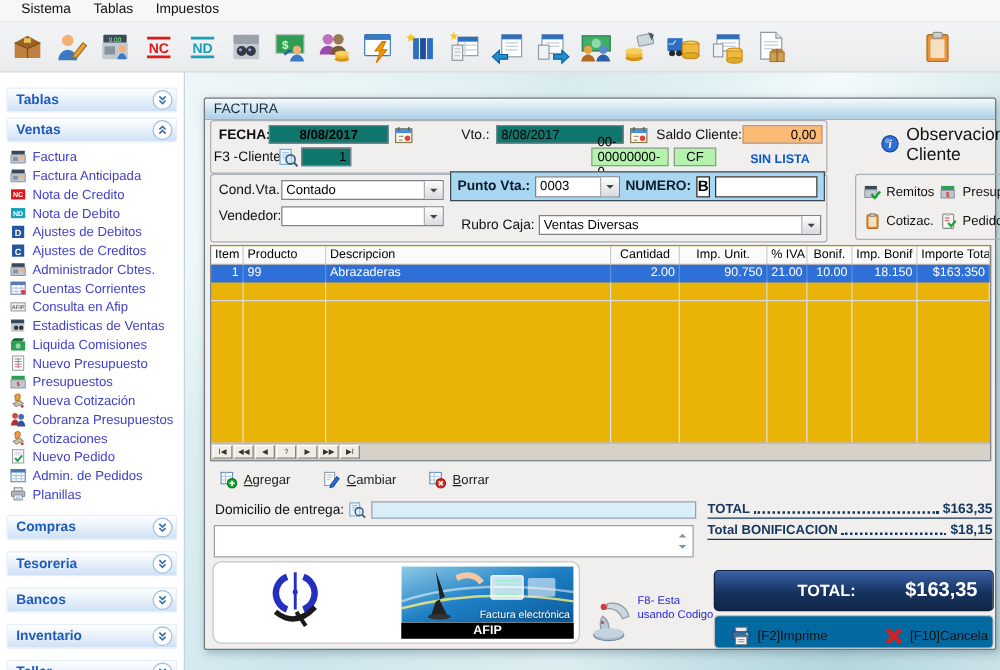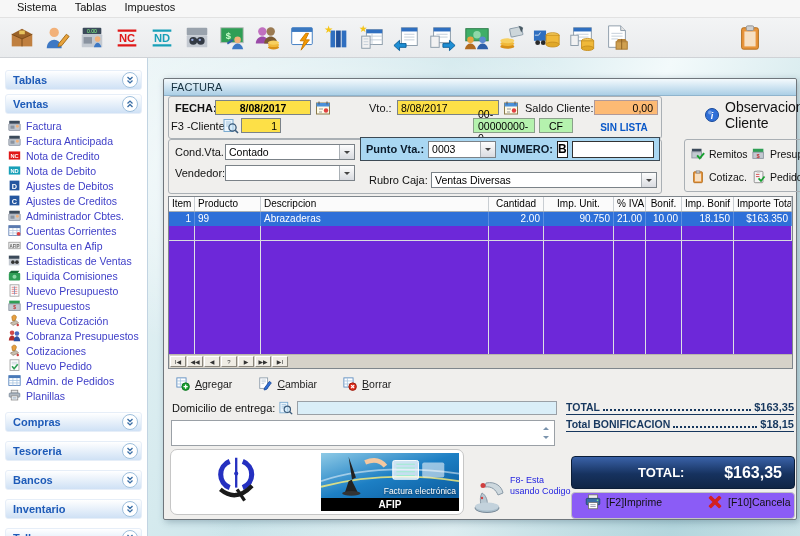--- a/index.html
+++ b/index.html
@@ -43,21 +43,21 @@
   .panel{position:absolute;left:163px;top:78px;width:634px;height:442px;background:#f0efed;
          border:1px solid #6f767c;border-radius:2px;box-shadow:2px 2px 7px rgba(50,80,100,.35);
          box-sizing:border-box;z-index:5}
   .ptitle{height:16px;background:linear-gradient(#f4fafd,#abcfe6);border-bottom:1px solid #8fb4cd;
           display:flex;align-items:center;padding-left:7px;color:#15303f;border-radius:2px 2px 0 0}
   .gbox{position:absolute;border:1px solid #aab0b5;border-radius:3px}
   .g1{left:4px;top:17px;width:492px;height:41px}
   .g2{left:4px;top:60px;width:492px;height:53px}
   .lab{position:absolute;color:#111;font-size:11px;white-space:nowrap}
   .b{font-weight:bold}
-  .inp{position:absolute;border:1px solid #7b8288;background:#fde047;font:inherit;font-size:10.5px;
+  .inp{position:absolute;border:1px solid #7b8288;background:#0f766e;font:inherit;font-size:10.5px;
        box-sizing:border-box;padding:0 3px;height:15px}
   .fieldf{position:absolute;height:15px;box-sizing:border-box;display:flex;align-items:center;
           padding:0 4px;font-size:10.5px;border:1px solid #8aa08a}
   .greenf{background:#b5f2ae}
   .pinkf{background:#fdba74;border-color:#b09a9a;justify-content:flex-end}
   .icobtn{position:absolute;width:16px;height:16px;cursor:pointer}
   .icobtn svg,.icosm svg{width:100%;height:100%}
   .sinlista{position:absolute;left:420px;top:25px;width:70px;text-align:center;
             color:#0a58c8;font-weight:bold;font-size:10px}
   .obs{position:absolute;left:540px;top:20px;width:92px;display:flex;gap:5px;align-items:center;cursor:pointer}
@@ -74,21 +74,21 @@
   .punto .plab{font-weight:bold;font-size:11px;color:#0a1a2a;white-space:nowrap}
   .punto .combo{position:relative;width:104px;height:17px}
   .bbox{width:16px;height:17px;background:#fff;border:1px solid #222;display:flex;align-items:center;
         justify-content:center;font-weight:bold;font-size:12px;box-sizing:border-box}
   .numinp{position:relative;width:82px;height:17px;border:1px solid #333;background:#fff;box-sizing:border-box;font:inherit;padding:0 3px}
   .docbtns{position:absolute;left:520px;top:60px;width:130px;height:53px;border:1px solid #aab0b5;border-radius:3px;
            display:grid;grid-template-columns:1fr 1fr;align-items:center;padding:2px 0 2px 6px;box-sizing:border-box}
   .docbtn{display:flex;align-items:center;gap:4px;font-size:10.5px;color:#111;cursor:pointer}
   .dicon{width:14px;height:14px;flex:none}
   
-  .grid{position:absolute;left:4px;top:117px;width:625px;height:173px;background:#6d28d9;
+  .grid{position:absolute;left:4px;top:117px;width:625px;height:173px;background:#eab308;
         border:1px solid #7f868c;box-sizing:border-box}
   .ghead{display:flex;height:14px;border-bottom:1px solid #aab0b5;background:#fbfbfb}
   .gcell{box-sizing:border-box;font-size:10px;padding:1px 3px 0;border-right:1px solid #c9ced3;
          overflow:hidden;white-space:nowrap;flex:none}
   .gcell.i0{width:26px}.gcell.i1{width:66px}.gcell.i2{width:228px}.gcell.i3{width:55px}
   .gcell.i4{width:70px}.gcell.i5{width:32px}.gcell.i6{width:36px}.gcell.i7{width:52px}.gcell.i8{width:58px}
   .ghead .gcell.i3,.ghead .gcell.i4,.ghead .gcell.i5,.ghead .gcell.i6,.ghead .gcell.i7,.ghead .gcell.i8{text-align:center}
   .grow{display:flex;height:14px}
   .grow .gcell.i0,.grow .gcell.i3,.grow .gcell.i4,.grow .gcell.i5,.grow .gcell.i6,.grow .gcell.i7,.grow .gcell.i8{text-align:right}
   .grow.sel{background:#2e6fd8;color:#fff}
@@ -131,21 +131,21 @@
   .afipbar{height:13px;background:#000;color:#fff;font-weight:bold;font-size:10px;display:flex;align-items:center;justify-content:center}
   .scanner{position:absolute;left:303px;top:398px;width:42px;height:40px}
   .scanner svg{width:100%;height:100%}
   .scannote{position:absolute;left:346px;top:396px;width:62px;font-size:9px;color:#2525e0;line-height:1.2}
   .totalbar{position:absolute;left:407px;top:377px;width:224px;height:33px;border-radius:4px;
             background:linear-gradient(#3a62a8,#16325f 55%,#102646);border:1px solid #0c1e38;
             display:flex;align-items:center;box-sizing:border-box}
   .tbl-label{color:#fff;font-weight:bold;font-size:13px;margin-left:66px}
   .tbl-val{color:#fff;font-weight:bold;font-size:16px;margin-left:auto;margin-right:12px}
   .fbar{position:absolute;left:407px;top:413px;width:224px;height:27px;border:1px solid #c3c3c3;border-radius:4px;
-        background:#8b5cf6;display:flex;align-items:flex-start;padding:0 12px;box-sizing:border-box}
+        background:#0369a1;display:flex;align-items:flex-end;padding:0 12px;box-sizing:border-box}
   .fact{display:flex;align-items:center;gap:4px;font-size:10.5px;color:#111;cursor:pointer}
   .fact + .fact{margin-left:44px}
   .ficon{width:18px;height:18px;flex:none}
   u{text-decoration:underline}
 </style>
 </head>
 <body>
 
 <div class="menubar">
 

